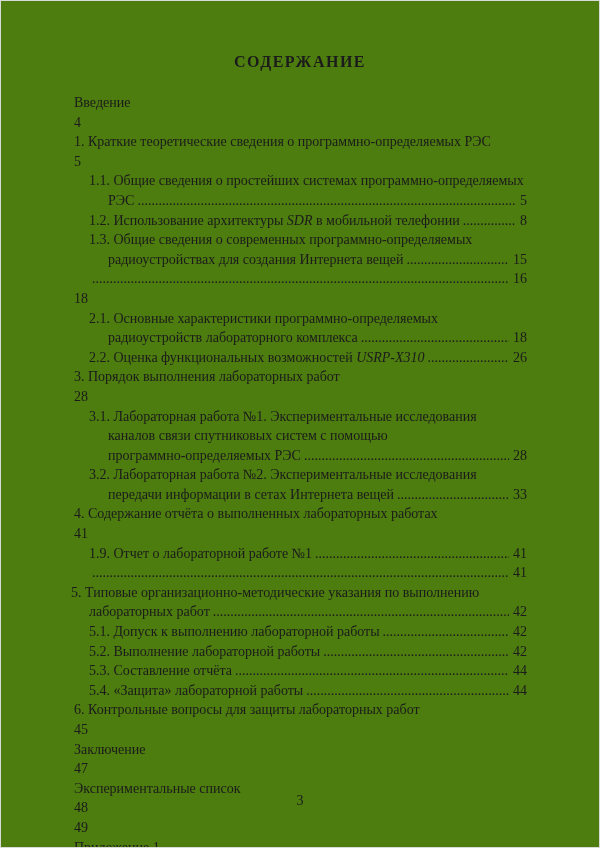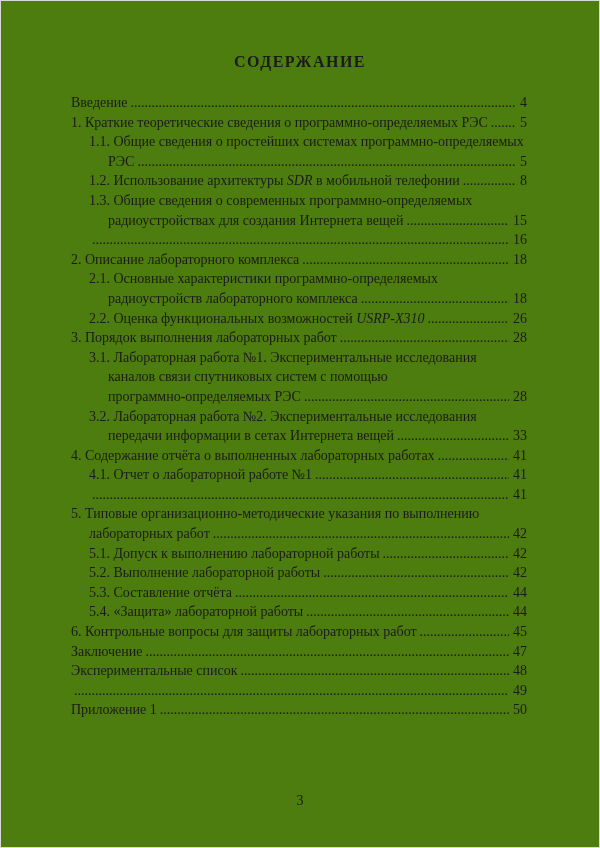--- a/index.html
+++ b/index.html
@@ -17,21 +17,21 @@
     position:absolute; top:52px; left:0; width:100%;
     margin:0; text-align:center;
     font-size:16px; font-weight:700; letter-spacing:1.5px;
   }
   .toc {
     position:absolute; top:92px; left:70px; right:72px;
     font-size:14px; line-height:19.6px;
   }
   .toc-line { white-space:nowrap; }
   .toc-line.has-leader { display:flex; align-items:baseline; }
-  .ind0 { margin-left:0; }
+  .ind0 { margin-left:0;flex-direction:column; }
   .ind1 { margin-left:18px; }
   .ind2 { margin-left:37px; }
   .txt { flex:0 0 auto; white-space:pre; }
   .txt i { font-style:italic; }
   .leader {
     flex:1 1 0; min-width:0;
     overflow:hidden; white-space:nowrap;
     margin-left:3px; margin-right:4px;
   }
   .pg { flex:0 0 auto; }
@@ -84,21 +84,20 @@
         </div>
       </div>
       <div class="toc-entry">
         <div class="toc-line ind1 has-leader">
           <span class="leader">............................................................................................................................................</span>
           <span class="pg">16</span>
         </div>
       </div>
       <div class="toc-entry">
         <div class="toc-line ind0 has-leader">
-          <span class="txt">2. Описание лабораторного комплекса</span>
           <span class="leader">............................................................................................................................................</span>
           <span class="pg">18</span>
         </div>
       </div>
       <div class="toc-entry">
         <div class="toc-line ind1"><span class="txt">2.1. Основные характеристики программно-определяемых</span></div>
         <div class="toc-line ind2 has-leader">
           <span class="txt">радиоустройств лабораторного комплекса</span>
           <span class="leader">............................................................................................................................................</span>
           <span class="pg">18</span>
@@ -137,21 +136,21 @@
       </div>
       <div class="toc-entry">
         <div class="toc-line ind0 has-leader">
           <span class="txt">4. Содержание отчёта о выполненных лабораторных работах</span>
           <span class="leader">............................................................................................................................................</span>
           <span class="pg">41</span>
         </div>
       </div>
       <div class="toc-entry">
         <div class="toc-line ind1 has-leader">
-          <span class="txt">4.1. Отчет о лабораторной работе №1</span>
+          <span class="txt">1.9. Отчет о лабораторной работе №1</span>
           <span class="leader">............................................................................................................................................</span>
           <span class="pg">41</span>
         </div>
       </div>
       <div class="toc-entry">
         <div class="toc-line ind1 has-leader">
           <span class="leader">............................................................................................................................................</span>
           <span class="pg">41</span>
         </div>
       </div>

